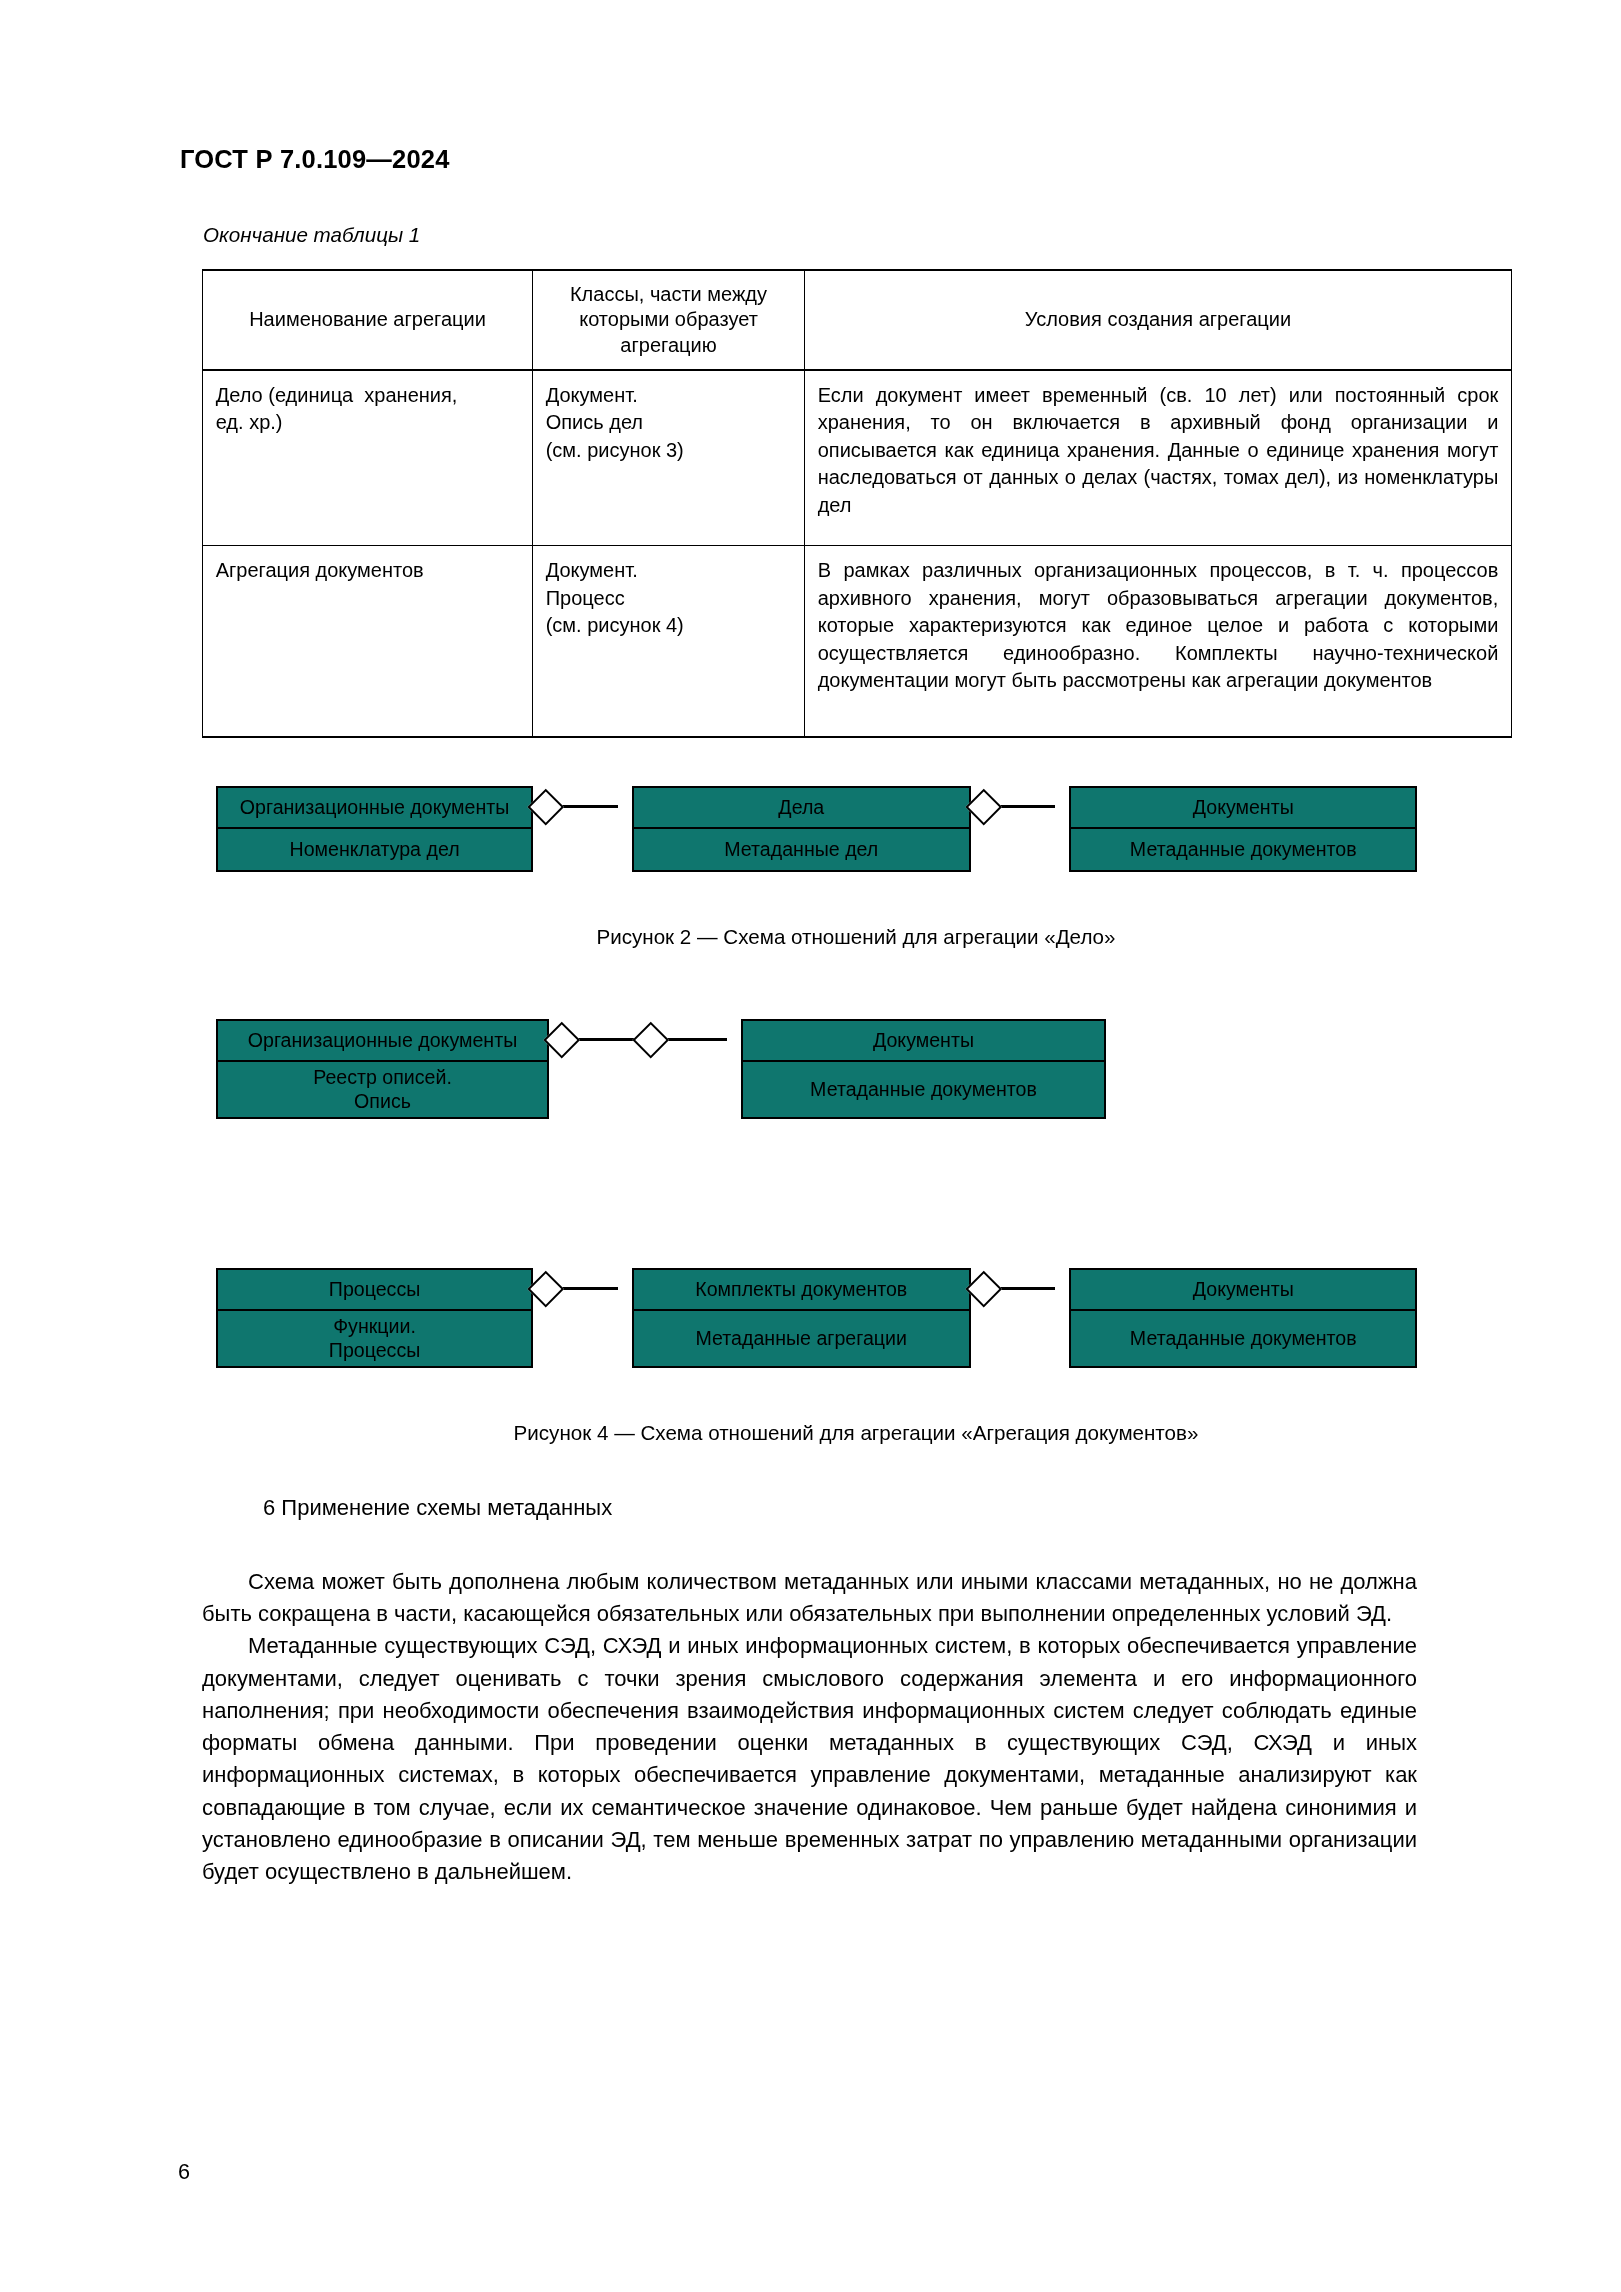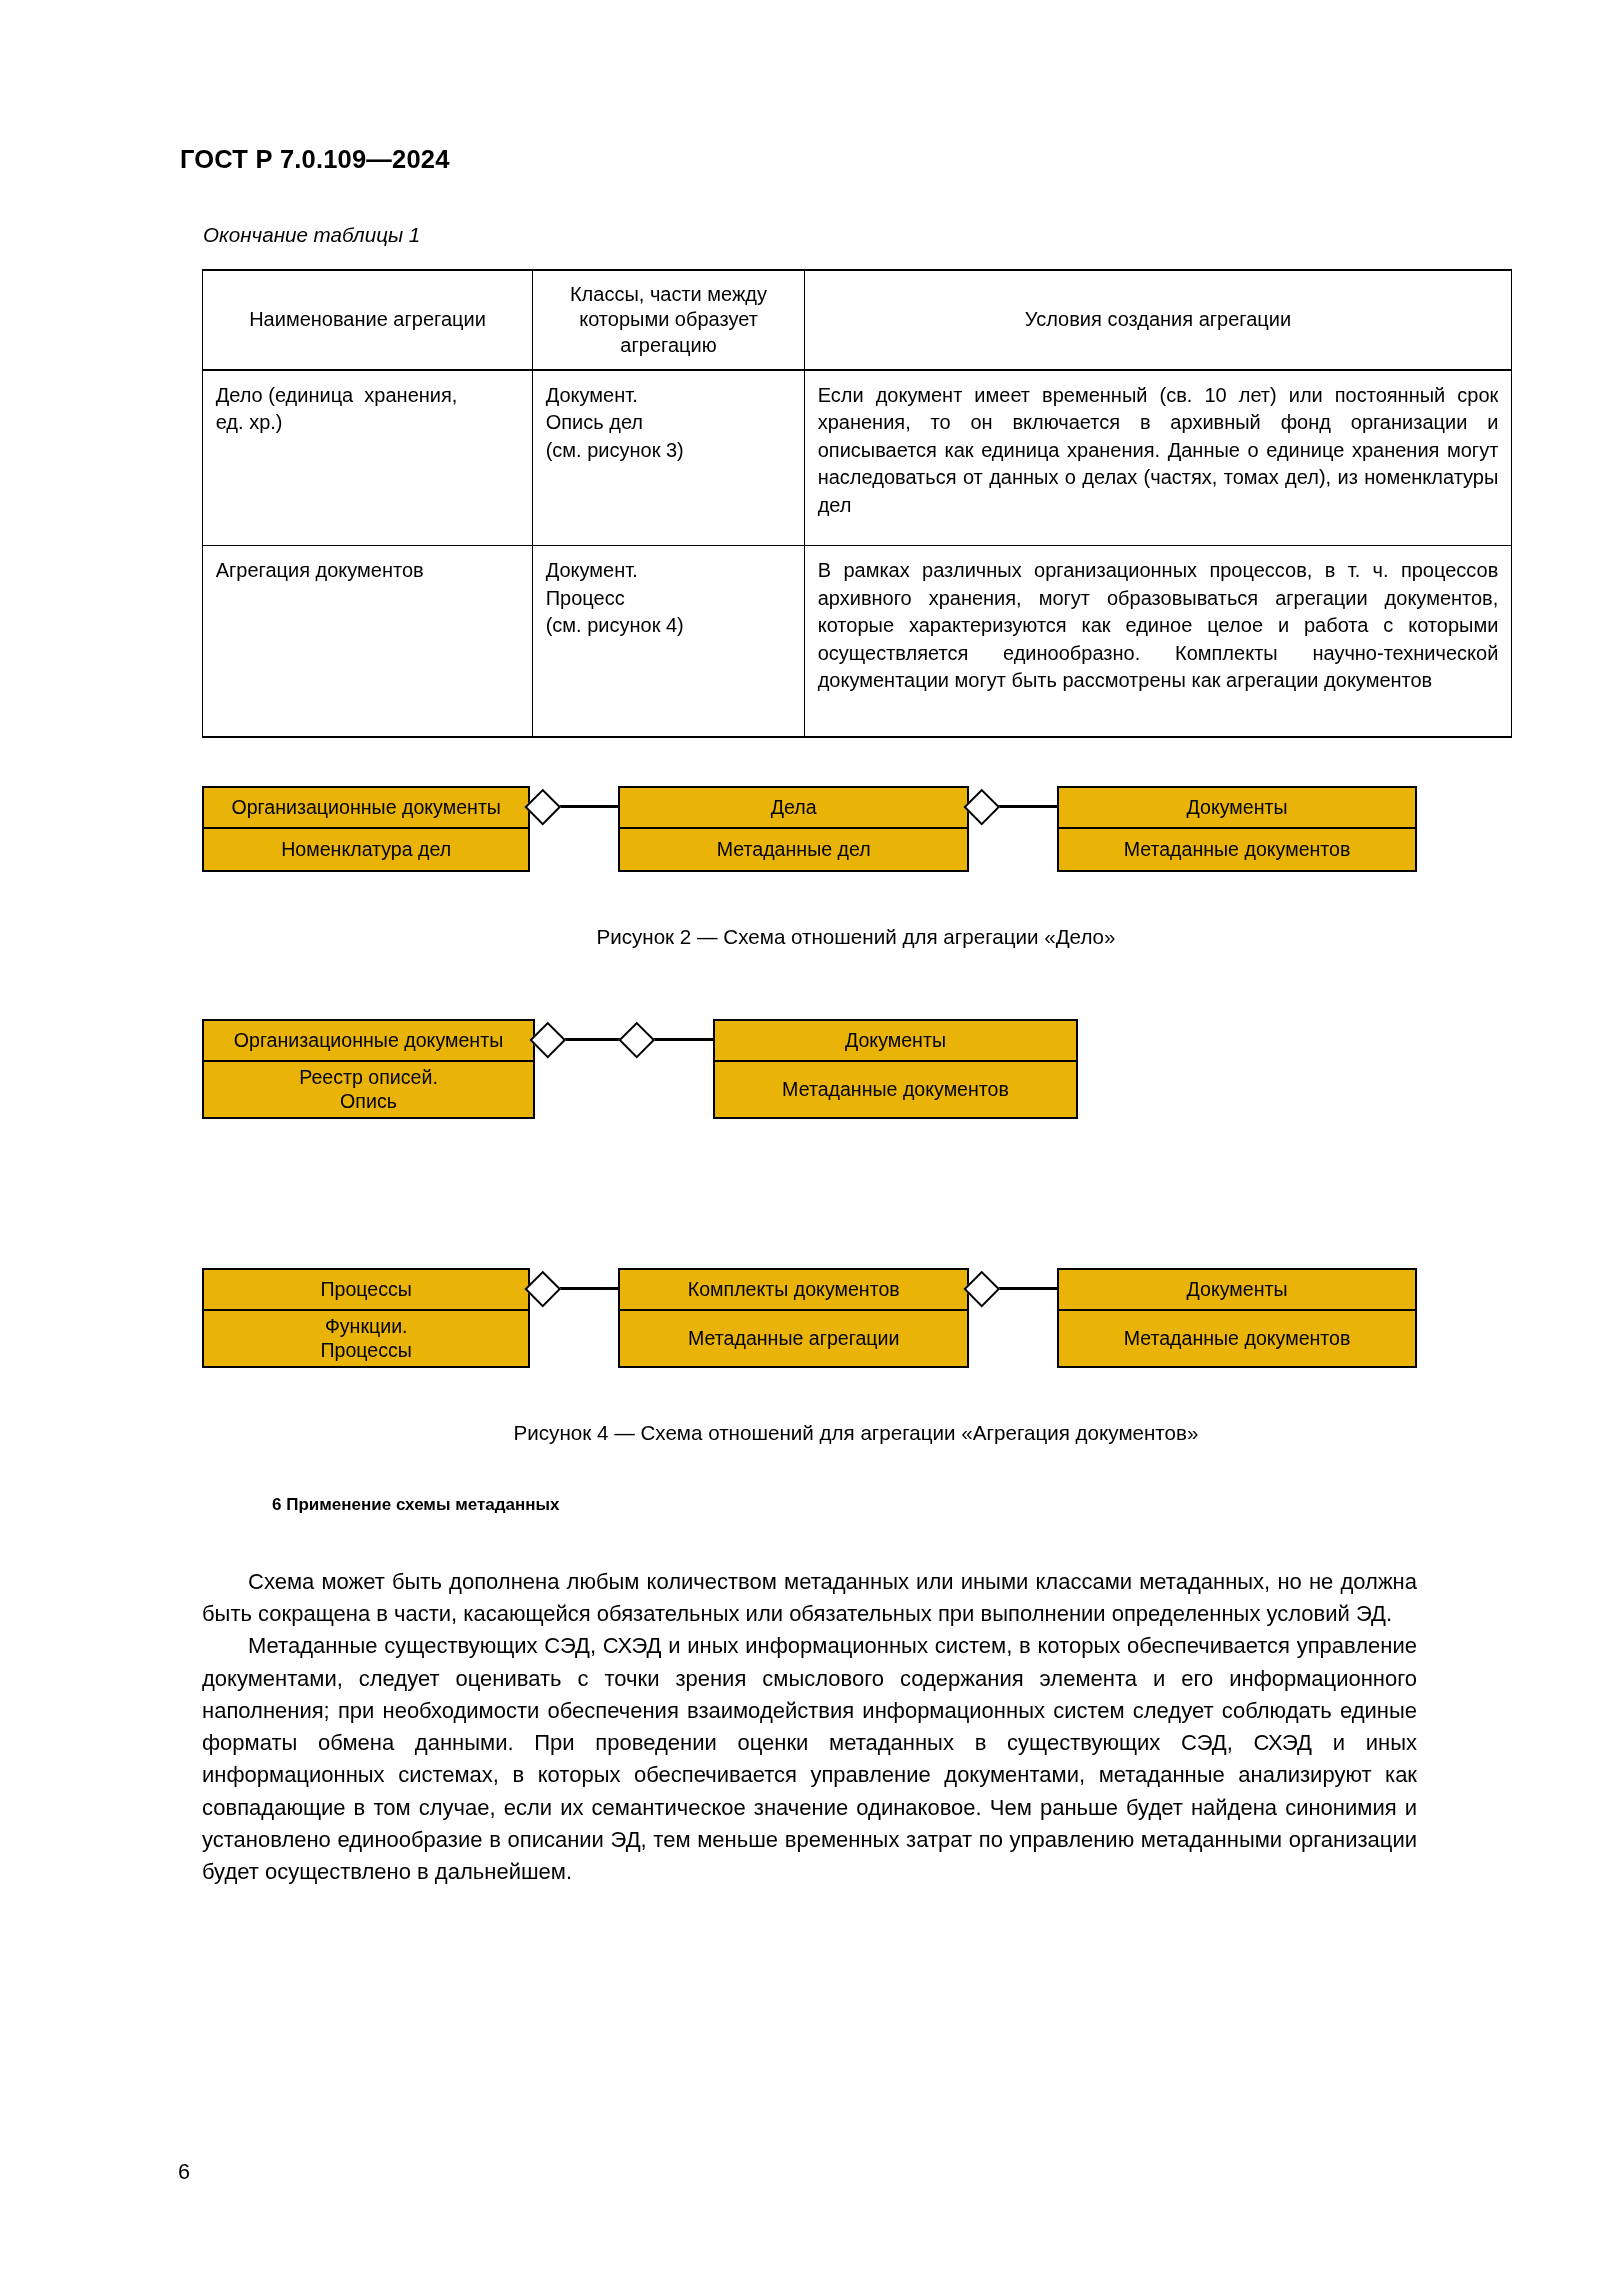--- a/index.html
+++ b/index.html
@@ -95,22 +95,23 @@
     position: absolute;
     left: 202px;
     width: 1215px;
   }
   .uml-row {
     display: flex;
     align-items: flex-start;
   }
   .uml-box {
     border: 2.9px solid #000;
-    background: #eab308;
+    background: #0f766e;
     box-sizing: border-box;
+    margin-left: 14px;
   }
   .uml-box .cellrow {
     text-align: center;
     font-size: 19.6px;
     line-height: 1.22;
     padding: 7.8px 5.9px;
     box-sizing: border-box;
     display: flex;
     align-items: center;
     justify-content: center;
@@ -159,23 +160,23 @@
     position: absolute;
     width: 1308px;
     left: 202px;
     text-align: center;
     font-size: 20.6px;
   }
 
   
   .section-heading {
     position: absolute;
-    left: 272px;
-    font-size: 17px;
-    font-weight: bold;
+    left: 263px;
+    font-size: 22px;
+    font-weight: normal;
   }
 
   
   .body-text {
     position: absolute;
     left: 202px;
     width: 1215px;
     font-size: 22px;
     line-height: 1.465;
     text-align: justify;

